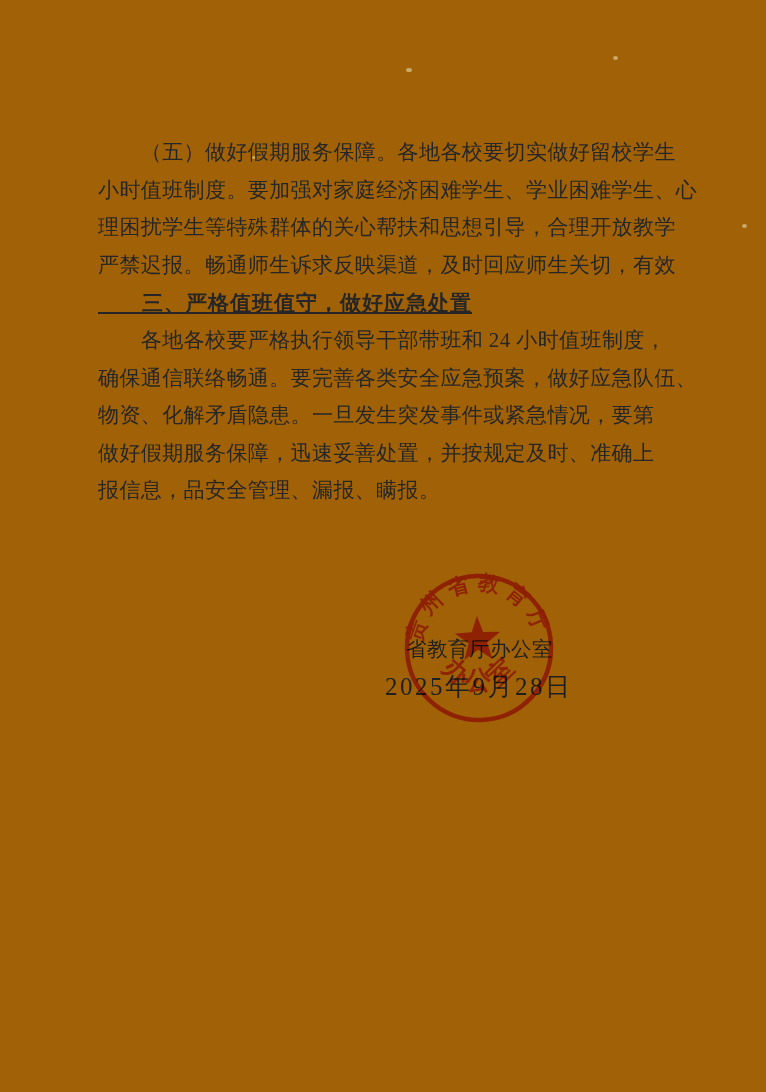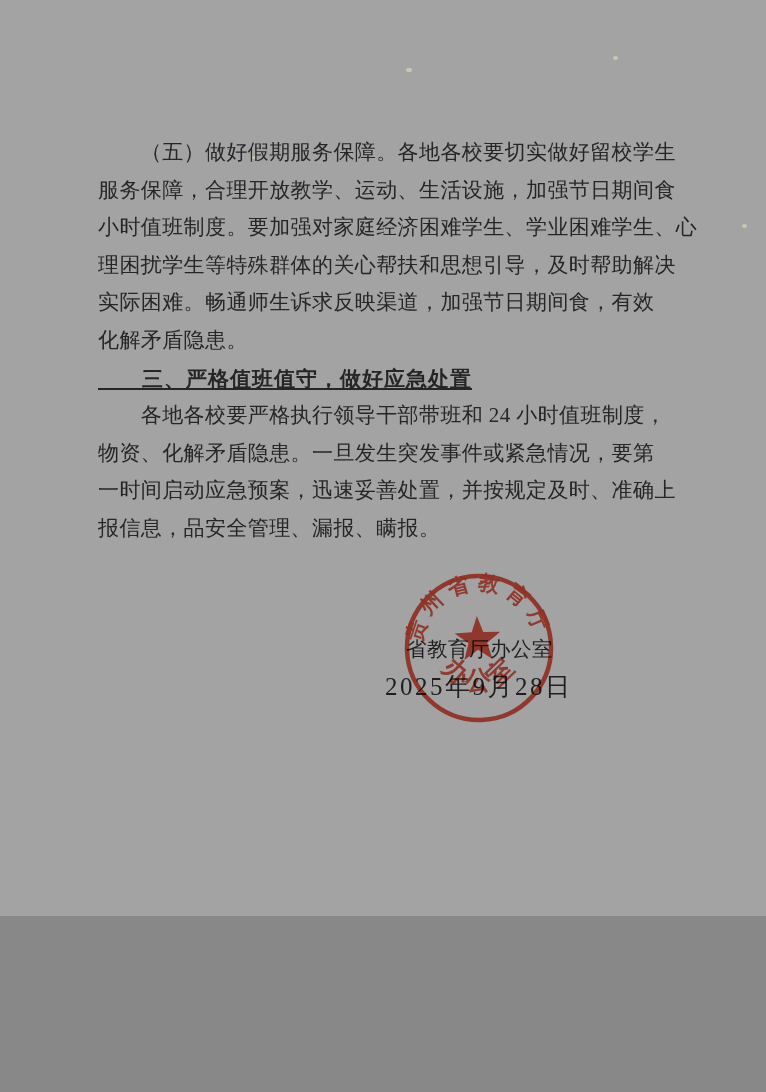--- a/index.html
+++ b/index.html
@@ -1,20 +1,20 @@
 <!DOCTYPE html>
 <html><head>
 <meta charset="utf-8">
 <style>
   html,body{margin:0;padding:0;background:#888;}
   .page{
     position:relative;
-    width:766px;height:916px;
+    width:766px;height:1092px;
     margin:0 auto;
-    background:#a3a3a3;
+    background:#a16207;
     overflow:hidden;
     font-family:"Liberation Serif","DejaVu Serif",serif;
   }
   .text-block{
     position:absolute;
     left:98px;top:134px;
     width:585px;
     color:#262626;
   }
   .doc-line{
@@ -74,29 +74,28 @@
 
 <div class="page">
 
   <div class="speck" style="left:406px;top:68px;width:6px;height:4px;"></div>
   <div class="speck" style="left:613px;top:56px;width:5px;height:4px;"></div>
   <div class="speck" style="left:742px;top:224px;width:5px;height:4px;"></div>
   <div class="speck" style="left:252px;top:156px;width:4px;height:3px;"></div>
 
   <div class="text-block" id="text-block">
       <div class="doc-line">　　（五）做好假期服务保障。各地各校要切实做好留校学生</div>
-      <div class="doc-line">服务保障，合理开放教学、运动、生活设施，加强节日期间食</div>
       <div class="doc-line">小时值班制度。要加强对家庭经济困难学生、学业困难学生、心</div>
-      <div class="doc-line">理困扰学生等特殊群体的关心帮扶和思想引导，及时帮助解决</div>
-      <div class="doc-line">实际困难。畅通师生诉求反映渠道，加强节日期间食，有效</div>
-      <div class="doc-line">化解矛盾隐患。</div>
+      <div class="doc-line">理困扰学生等特殊群体的关心帮扶和思想引导，合理开放教学</div>
+      <div class="doc-line">严禁迟报。畅通师生诉求反映渠道，及时回应师生关切，有效</div>
       <div class="doc-line bold">　　三、严格值班值守，做好应急处置</div>
       <div class="doc-line">　　各地各校要严格执行领导干部带班和 24 小时值班制度，</div>
+      <div class="doc-line">确保通信联络畅通。要完善各类安全应急预案，做好应急队伍、</div>
       <div class="doc-line">物资、化解矛盾隐患。一旦发生突发事件或紧急情况，要第</div>
-      <div class="doc-line">一时间启动应急预案，迅速妥善处置，并按规定及时、准确上</div>
+      <div class="doc-line">做好假期服务保障，迅速妥善处置，并按规定及时、准确上</div>
       <div class="doc-line">报信息，品安全管理、漏报、瞒报。</div>
     </div>
 
   <div class="signature-block">
     <div class="sig-issuer">省教育厅办公室</div>
     <div class="sig-date">2025年9月28日</div>
   </div>
 
   <svg class="seal" viewBox="0 0 160 164">
     <defs>

